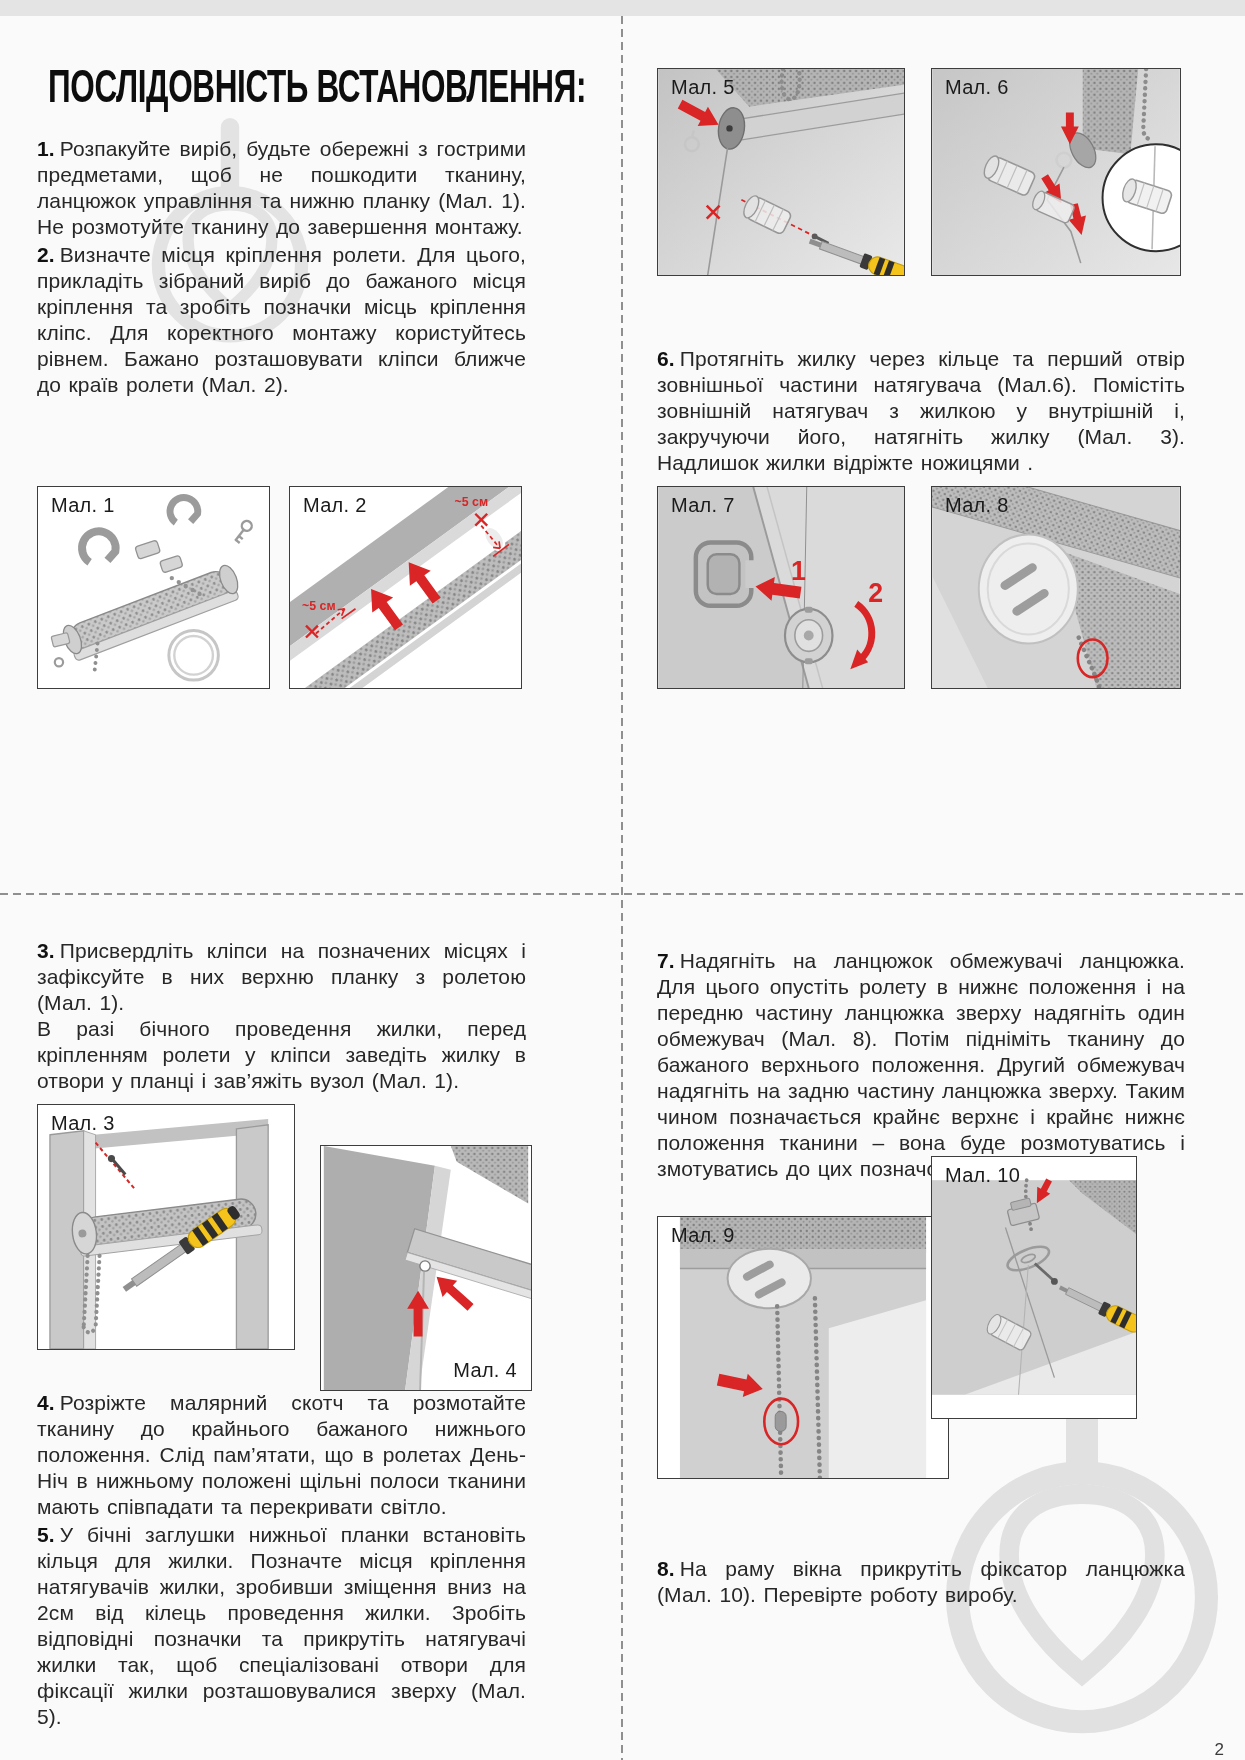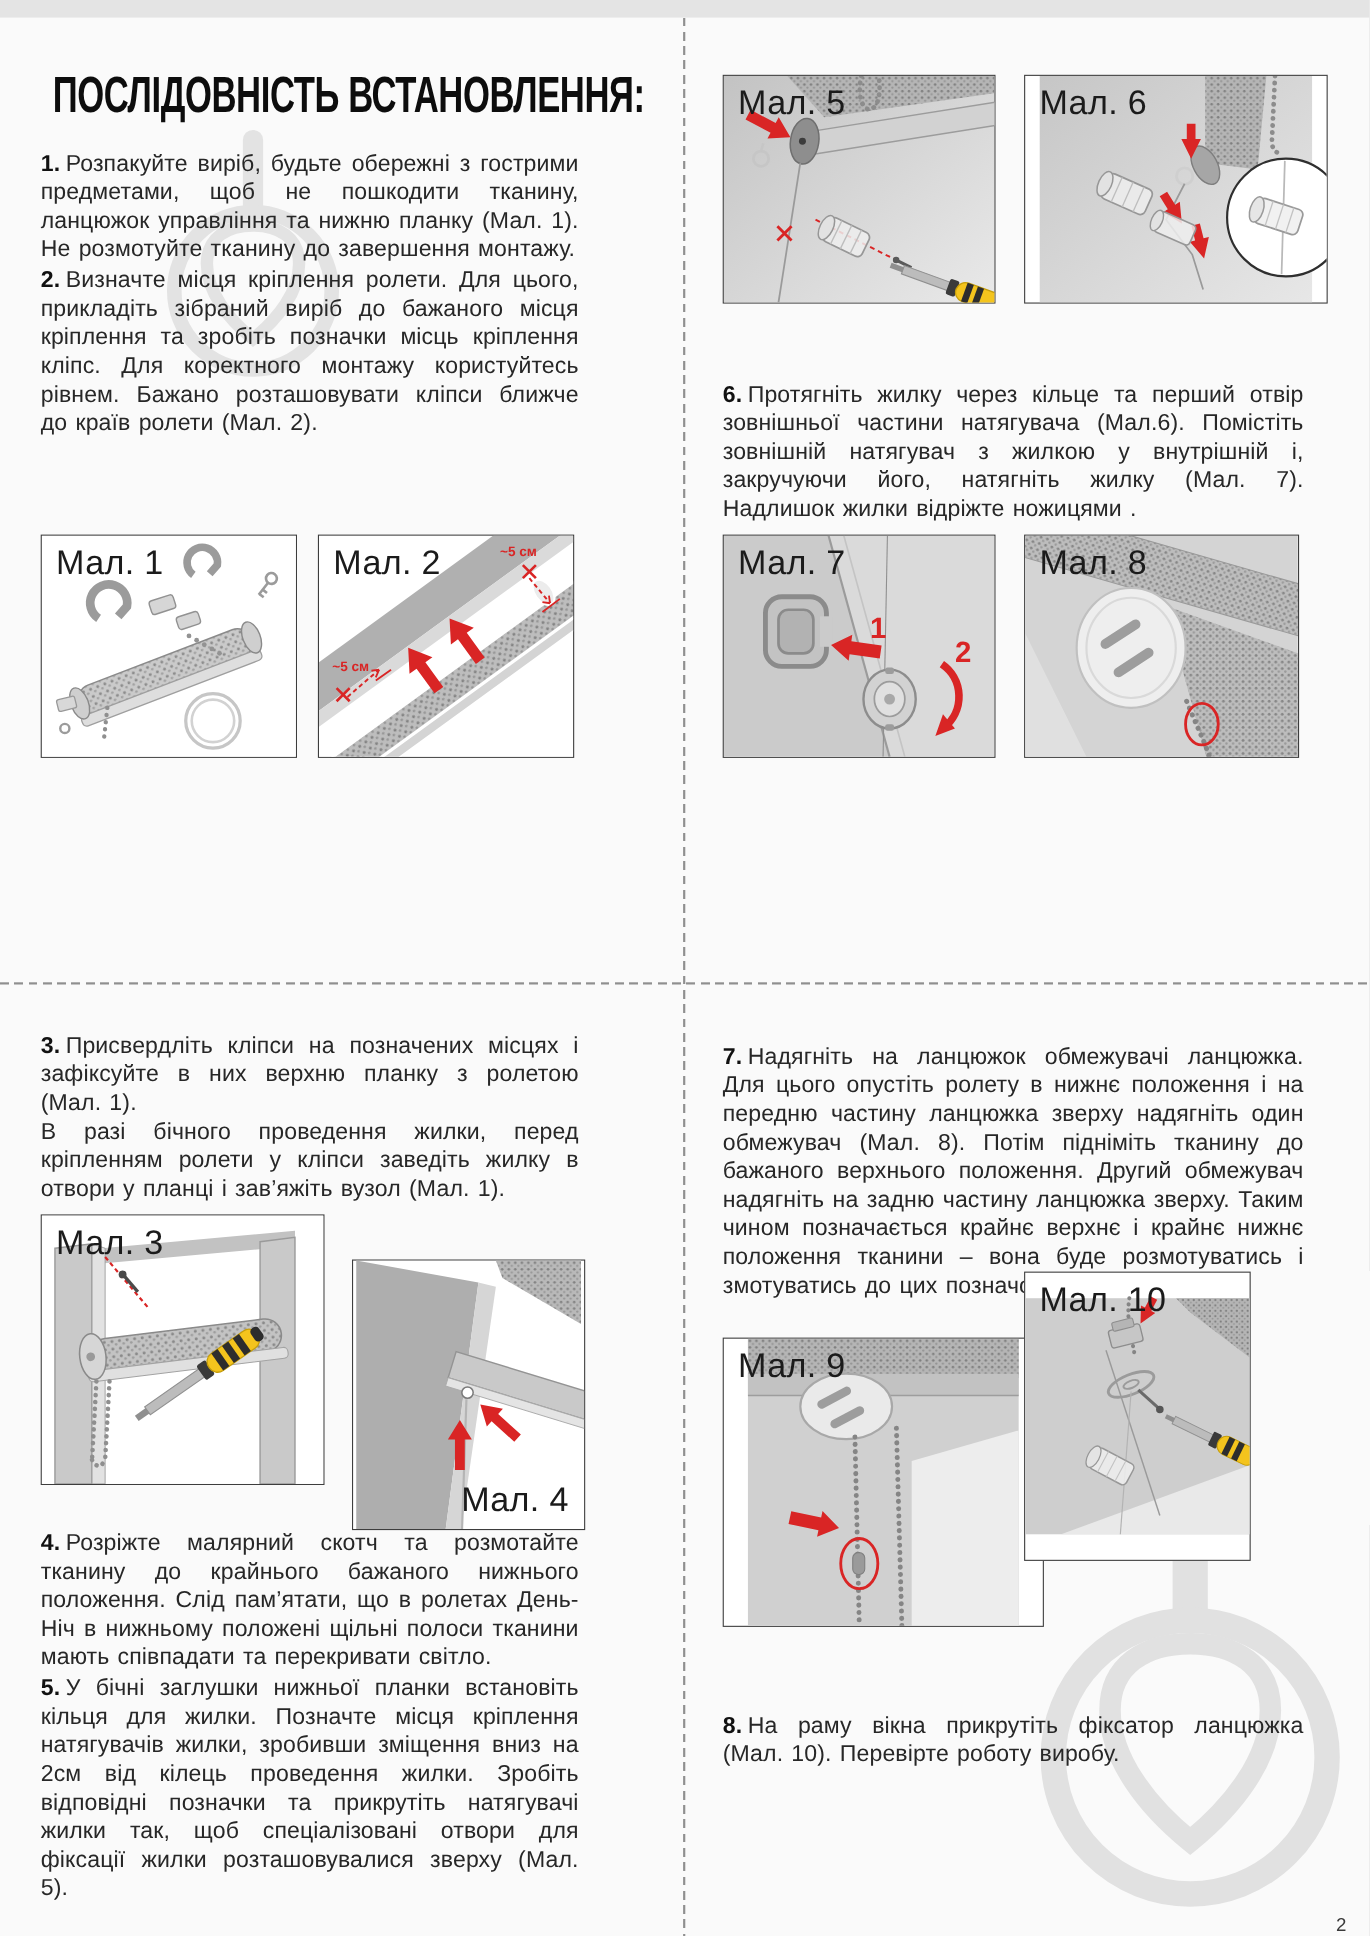--- a/index.html
+++ b/index.html
@@ -17,21 +17,21 @@
     position:absolute;margin:0;font-size:21px;line-height:26px;
     text-align:justify;letter-spacing:.1px;word-spacing:1.5px;color:#272727;
   }
   .txt b{font-weight:700;margin-right:5px;color:#111;}
   .fig{
     position:absolute;margin:0;background:#fff;border:1.6px solid #3d3d3d;
     box-sizing:border-box;
   }
   .fig svg{position:absolute;left:0;top:0;width:100%;height:100%;display:block;}
   .figlabel{
-    position:absolute;top:7px;left:13px;font-size:31px;color:#1b1b1b;
+    position:absolute;top:7px;left:13px;font-size:20px;color:#1b1b1b;
     letter-spacing:.3px;z-index:2;
   }
   .figlabel.br{top:auto;left:auto;bottom:8px;right:14px;}
   .fold-v{position:absolute;left:621px;top:0;width:2px;height:1760px;
     background:repeating-linear-gradient(to bottom,#8f8f8f 0 8px,transparent 8px 13px);}
   .fold-h{position:absolute;left:0;top:877px;width:1245px;height:2px;
     background:repeating-linear-gradient(to right,#8f8f8f 0 8px,transparent 8px 13px);}
   .wm{position:absolute;z-index:0;}
   .content{position:relative;z-index:1;}
   .pagenum{position:absolute;right:21px;top:1724px;font-size:17px;color:#3a3a3a;z-index:2;}
@@ -179,21 +179,21 @@
           <rect x="162" y="185.5" width="46" height="8" fill="#bcbcbc" stroke="#8f8f8f" stroke-width="1"></rect>
           <rect x="206" y="182" width="9" height="15" rx="2" fill="#3a3a3a"></rect>
           <rect x="214" y="180.5" width="44" height="18" rx="9" fill="#f4c41d" stroke="#c79e09" stroke-width="1.2"></rect>
           <rect x="222" y="180.5" width="6" height="18" fill="#2d2d2d"></rect>
           <rect x="232" y="180.5" width="6" height="18" fill="#2d2d2d"></rect>
         </g>
       </svg>
       <figcaption class="figlabel">Мал. 5</figcaption>
     </figure>
 
-    <figure class="fig" style="left:931px;top:52px;width:276px;height:208px">
+    <figure class="fig" style="left:931px;top:52px;width:250px;height:208px">
       <svg viewBox="0 0 250 208">
         <defs>
           <linearGradient id="f6g" x1="0" y1="0" x2="1" y2="1">
             <stop offset="0" stop-color="#c6c6c6"></stop>
               <stop offset="1" stop-color="#e7e7e7"></stop>
           </linearGradient>
           <pattern id="f6t" width="6" height="6" patternUnits="userSpaceOnUse">
             <rect width="6" height="6" fill="#b5b5b5"></rect>
               <circle cx="1.8" cy="2" r="1.2" fill="#7f7f7f"></circle>
               <circle cx="4.6" cy="4.8" r="1" fill="#949494"></circle>
@@ -227,21 +227,21 @@
           <rect x="198" y="118" width="42" height="24" rx="5" fill="#f1f1f1" stroke="#9a9a9a" stroke-width="1.6"></rect>
           <ellipse cx="198" cy="130" rx="6" ry="12" fill="#e6e6e6" stroke="#9a9a9a" stroke-width="1.4"></ellipse>
           <line x1="210" y1="118" x2="210" y2="142" stroke="#c2c2c2" stroke-width="1.2"></line>
           <line x1="220" y1="118" x2="220" y2="142" stroke="#c2c2c2" stroke-width="1.2"></line>
           <line x1="230" y1="118" x2="230" y2="142" stroke="#c2c2c2" stroke-width="1.2"></line>
         </g>
       </svg>
       <figcaption class="figlabel">Мал. 6</figcaption>
     </figure>
 
-    <p class="txt" style="left:657px;top:330px;width:528px"><b>6.</b><span>Протягніть жилку через кільце та перший отвір зовнішньої частини натягувача (Мал.6). Помістіть зовнішній натягувач з жилкою у внутрішній і, закручуючи його, натягніть жилку (Мал. 7). Надлишок жилки відріжте ножицями .</span></p>
+    <p class="txt" style="left:657px;top:330px;width:528px"><b>6.</b><span>Протягніть жилку через кільце та перший отвір зовнішньої частини натягувача (Мал.6). Помістіть зовнішній натягувач з жилкою у внутрішній і, закручуючи його, натягніть жилку (Мал. 3). Надлишок жилки відріжте ножицями .</span></p>
 
     <figure class="fig" style="left:657px;top:470px;width:248px;height:203px">
       <svg viewBox="0 0 248 203">
         <rect width="248" height="203" fill="#cbcbcb"></rect>
         <polygon points="96,0 248,0 248,203 152,203" fill="#dadada"></polygon>
         <line x1="96" y1="0" x2="152" y2="203" stroke="#9b9b9b" stroke-width="2"></line>
         <line x1="110" y1="0" x2="166" y2="203" stroke="#c4c4c4" stroke-width="1.5"></line>
         <line x1="150" y1="0" x2="146" y2="203" stroke="#8f8f8f" stroke-width="1"></line>
         <rect x="38" y="56" width="56" height="64" rx="15" fill="#c3c3c3" stroke="#8b8b8b" stroke-width="4.5"></rect>
         <rect x="50" y="68" width="32" height="40" rx="9" fill="#b2b2b2" stroke="#8b8b8b" stroke-width="2.5"></rect>

